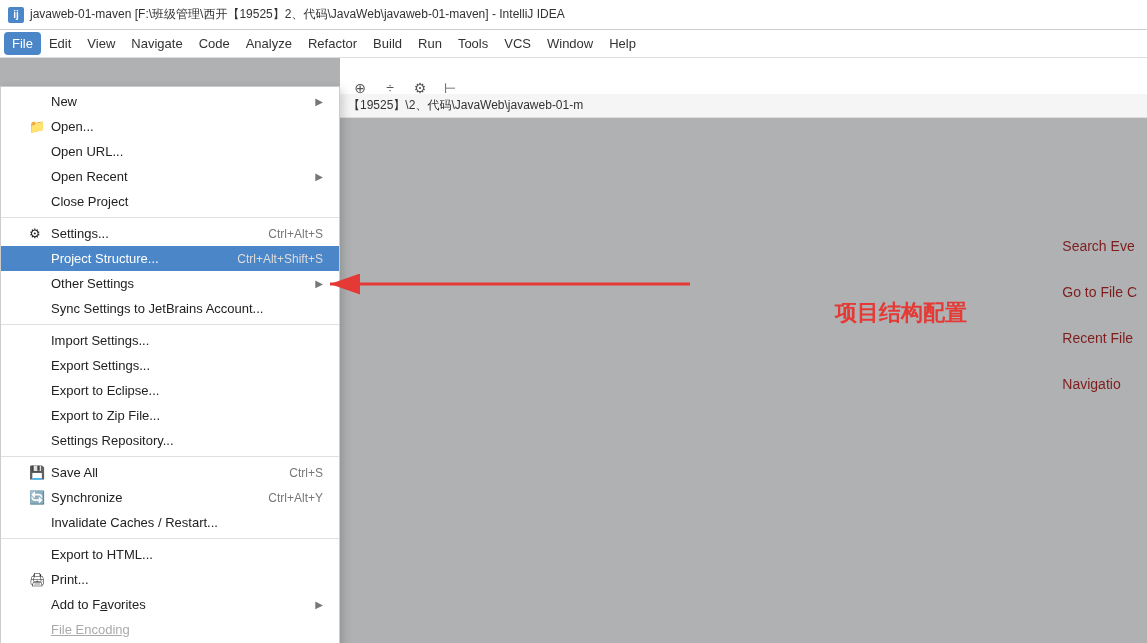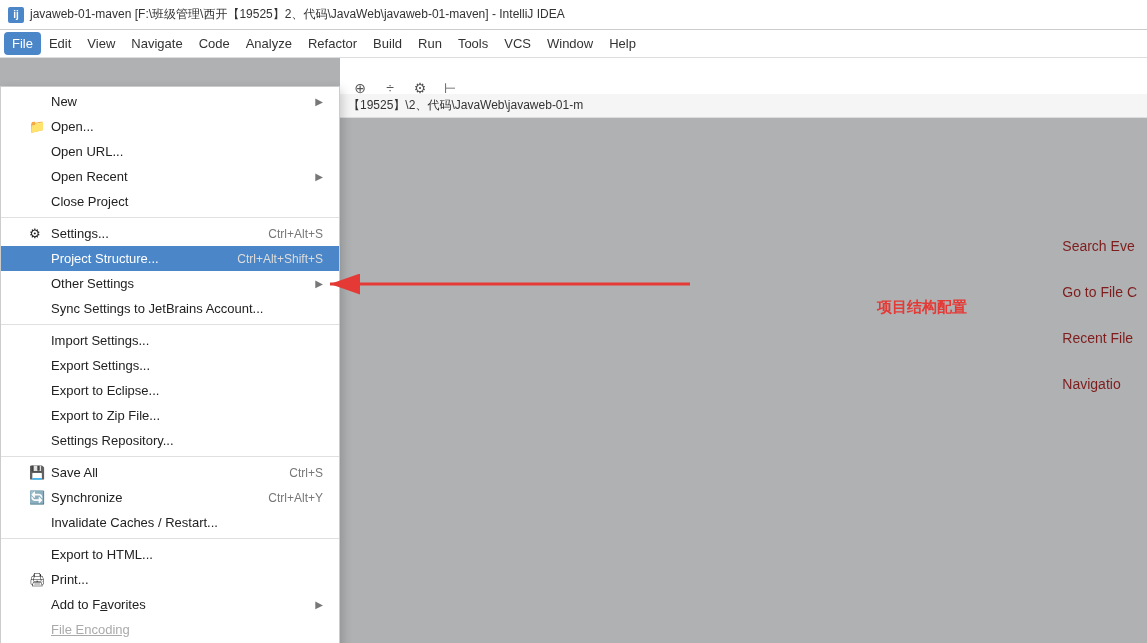--- a/index.html
+++ b/index.html
@@ -128,21 +128,21 @@
     .underline {
       text-decoration: underline;
     }
 
     
     .annotation {
       position: absolute;
       top: 240px;
       right: 180px;
       color: #e53935;
-      font-size: 15px;
+      font-size: 22px;
       font-weight: bold;
     }
 
     
     .gray-area {
       position: absolute;
       top: 0;
       left: 0;
       right: 0;
       bottom: 0;

